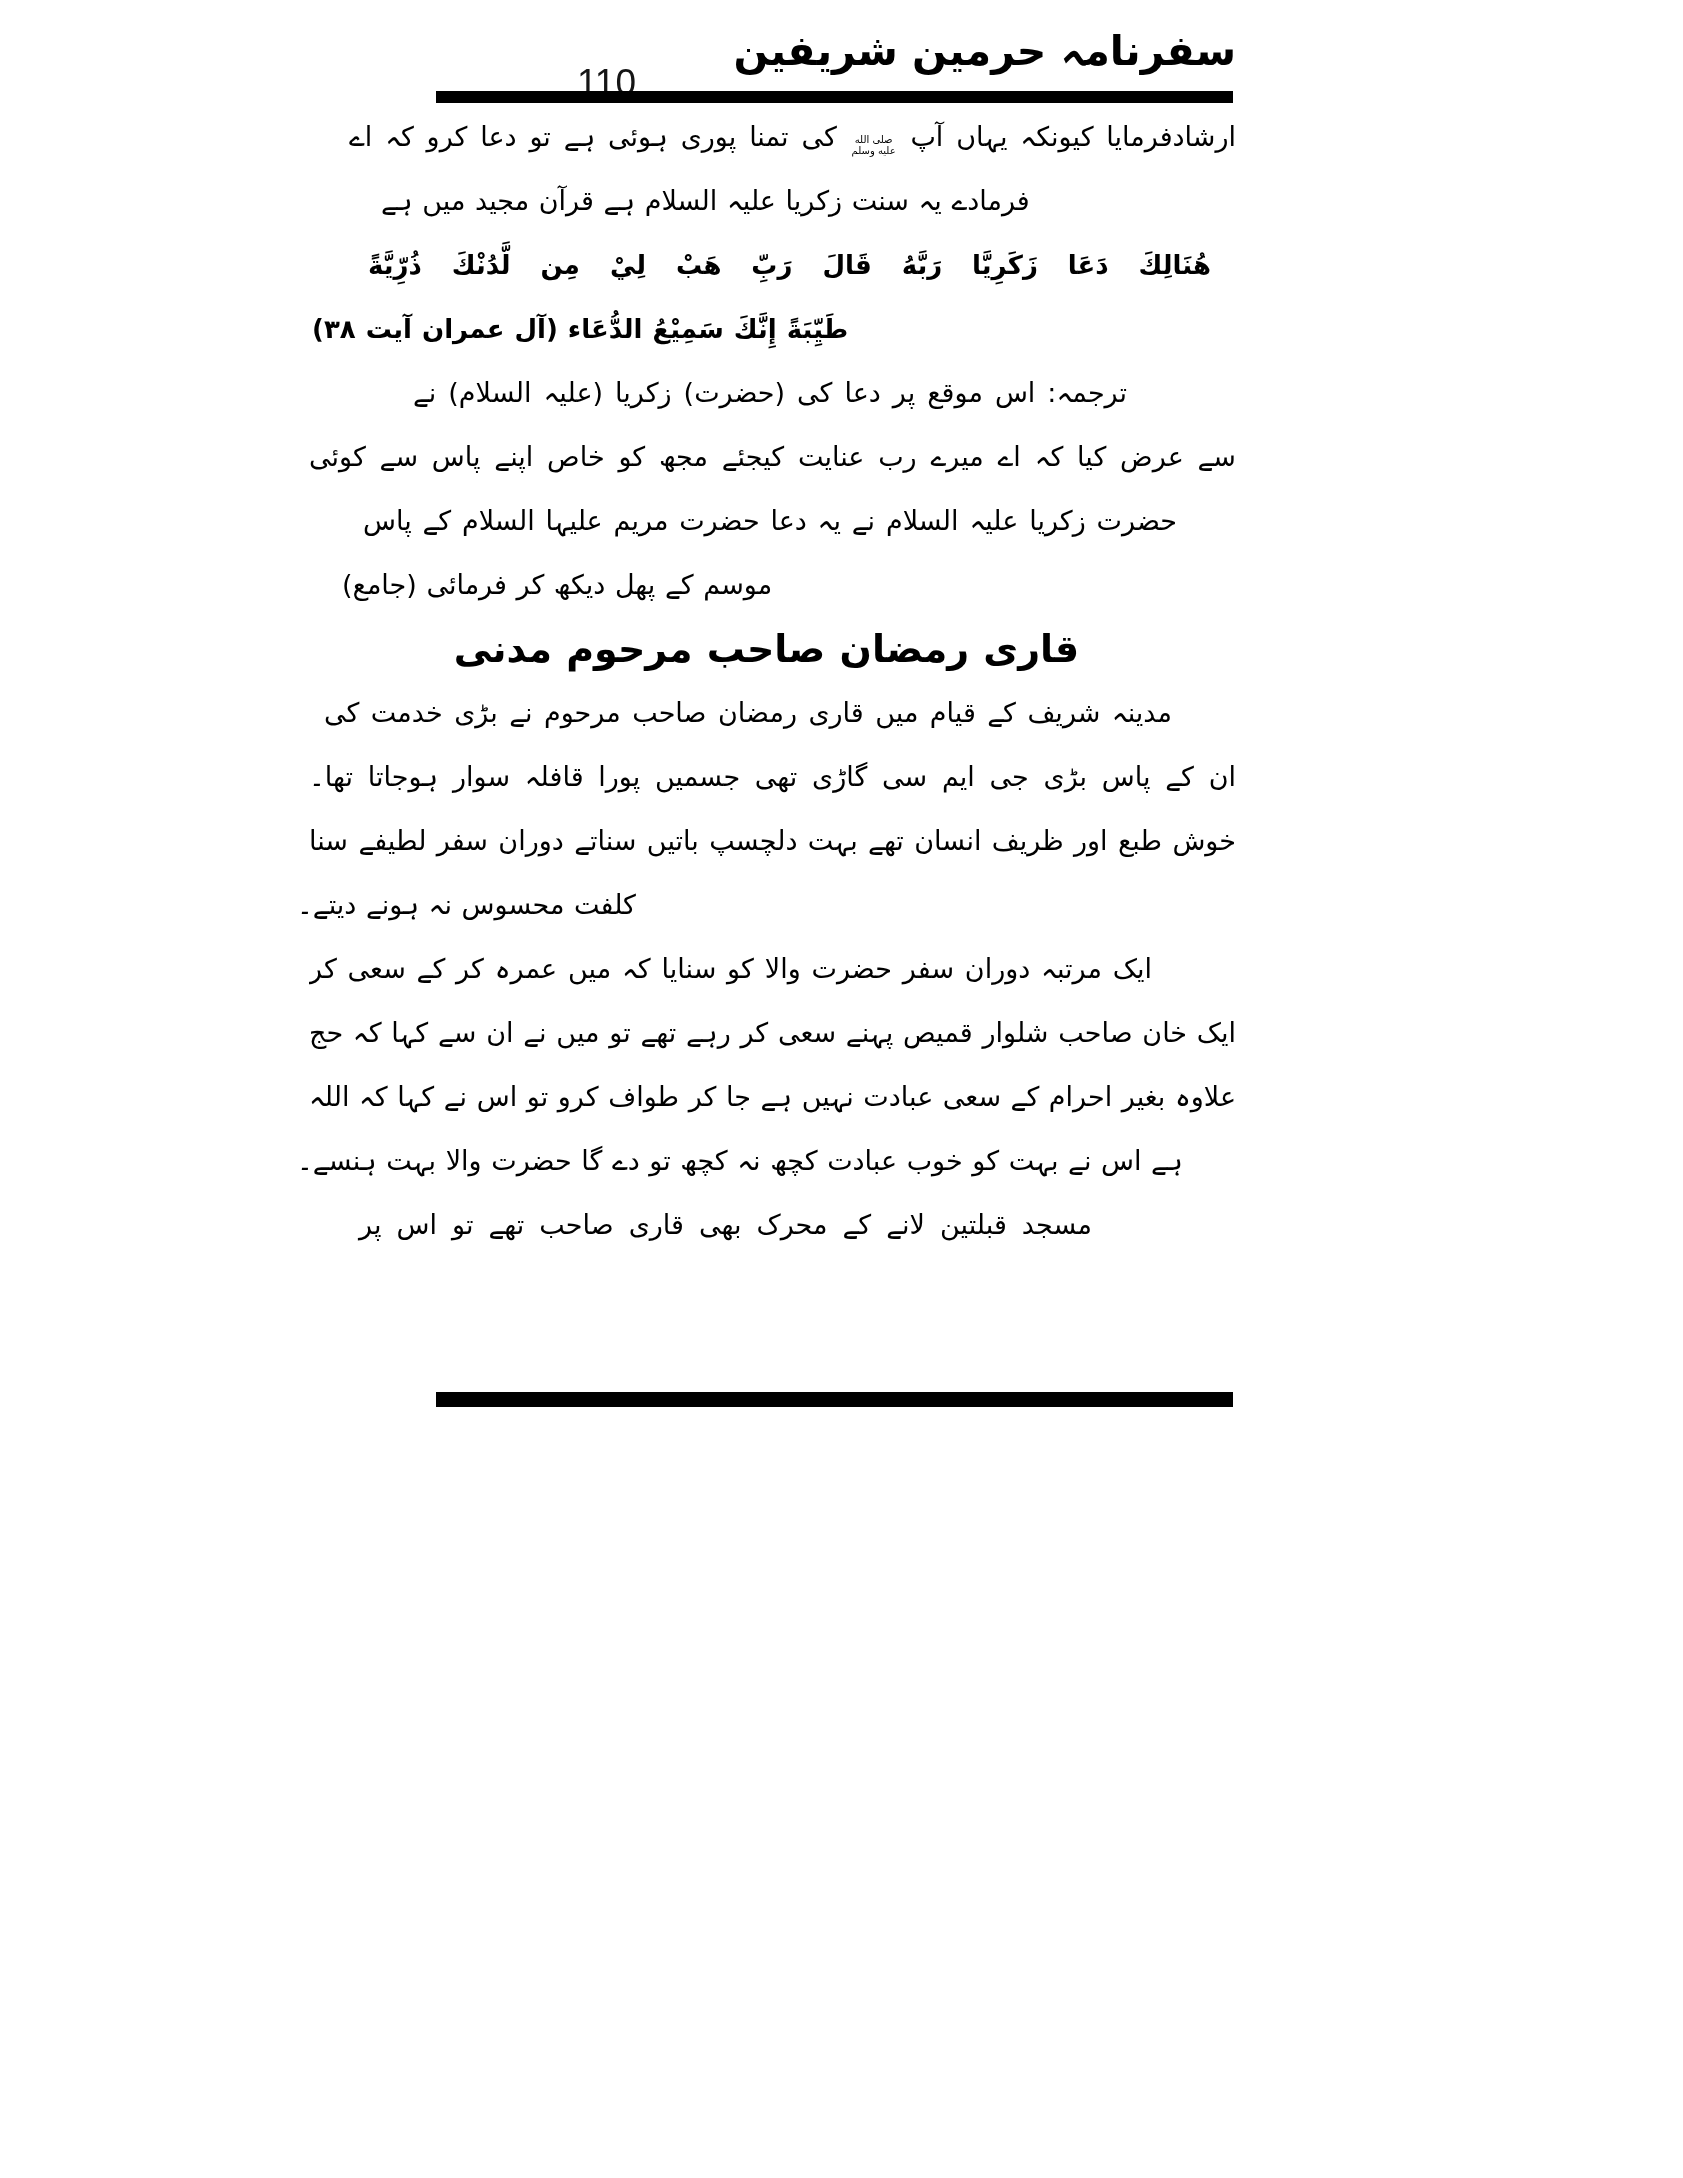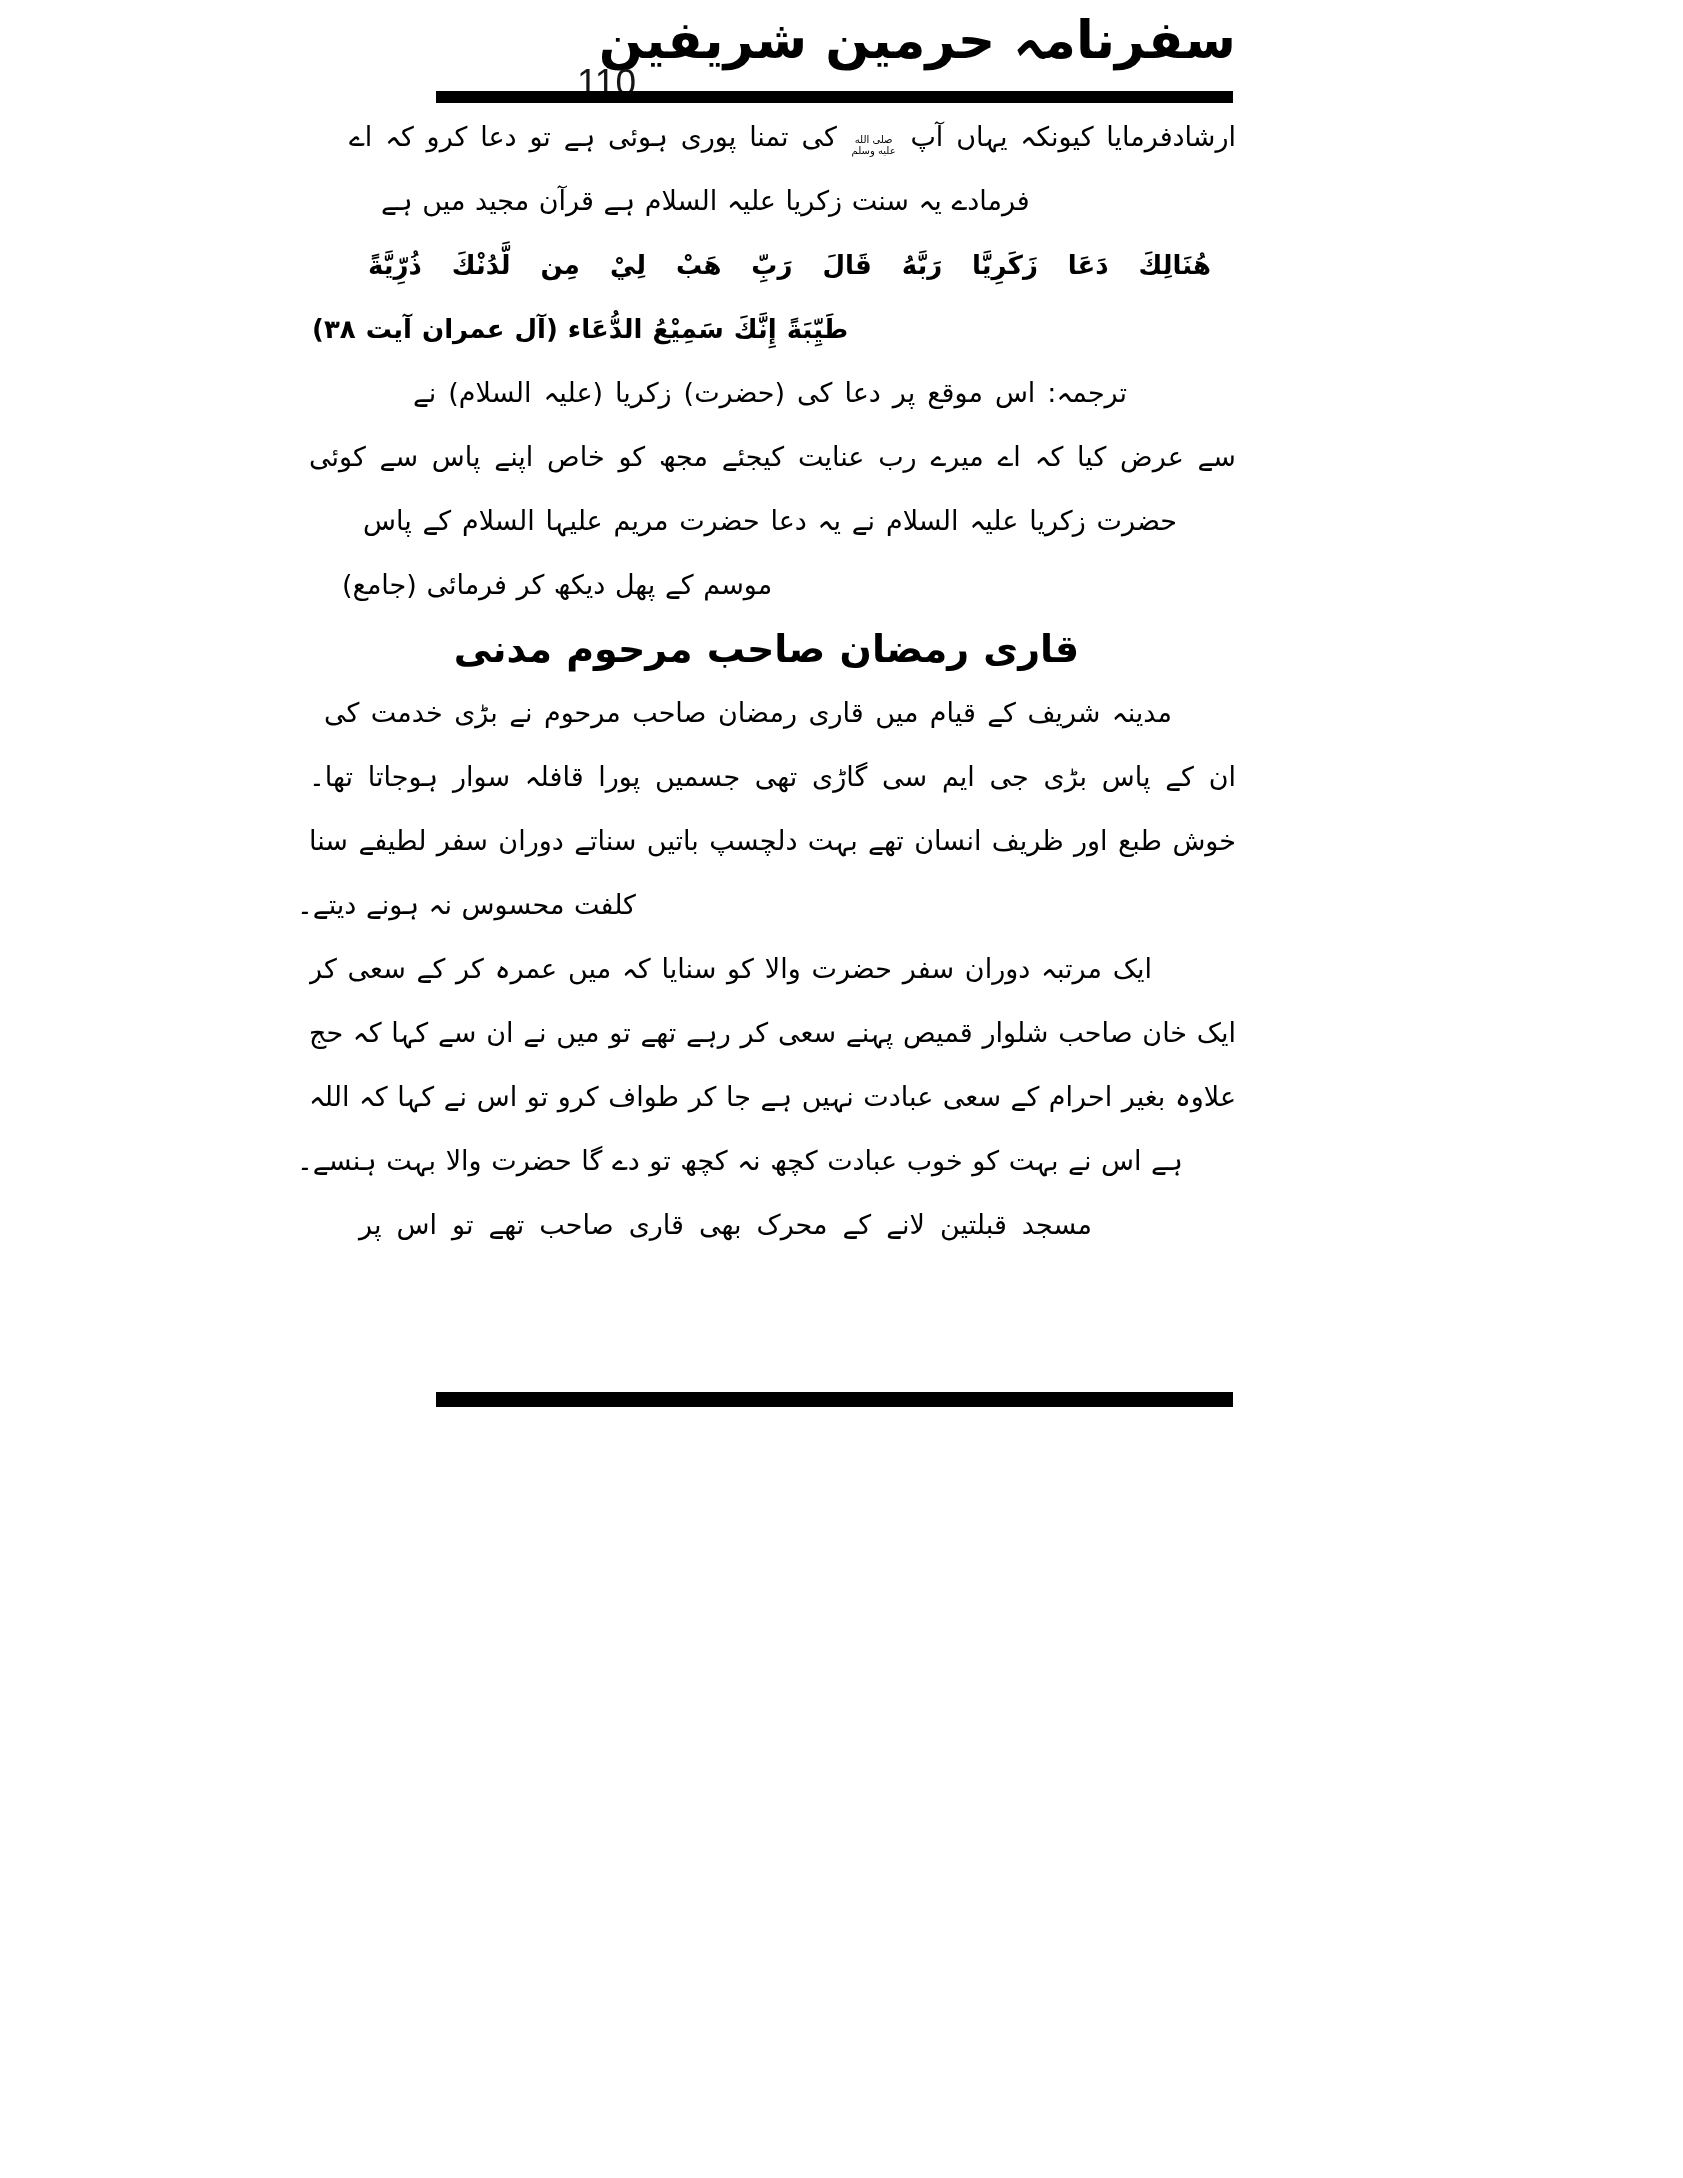--- a/index.html
+++ b/index.html
@@ -4,22 +4,22 @@
 <style>
   html,body { margin:0; padding:0; background:#ffffff; }
   .page {
     position:relative; width:1683px; height:2178px; background:#ffffff;
     font-family:"DejaVu Sans", sans-serif; color:#000000; overflow:hidden;
   }
   .rule { position:absolute; background:#000000; }
   #top-rule    { left:436px; top:91px;   width:797px; height:12px; }
   #bottom-rule { left:436px; top:1392px; width:797px; height:15px; }
   .book-title {
-    position:absolute; top:10px; right:447px; direction:rtl;
-    font-size:52px; font-weight:bold; letter-spacing:-1px;
+    position:absolute; top:27px; right:447px; direction:rtl;
+    font-size:41px; font-weight:bold; letter-spacing:-1px;
   }
   .page-number {
     position:absolute; left:577px; top:38px;
     font-family:"Liberation Sans", sans-serif; font-size:37px; color:#151515;margin-top:24px;
   }
   #text-column { position:absolute; left:297px; top:105px; width:939px; direction:rtl; }
   .line {
     height:64px; line-height:64px; font-size:27px; overflow:hidden;
     word-spacing:1px;
   }

